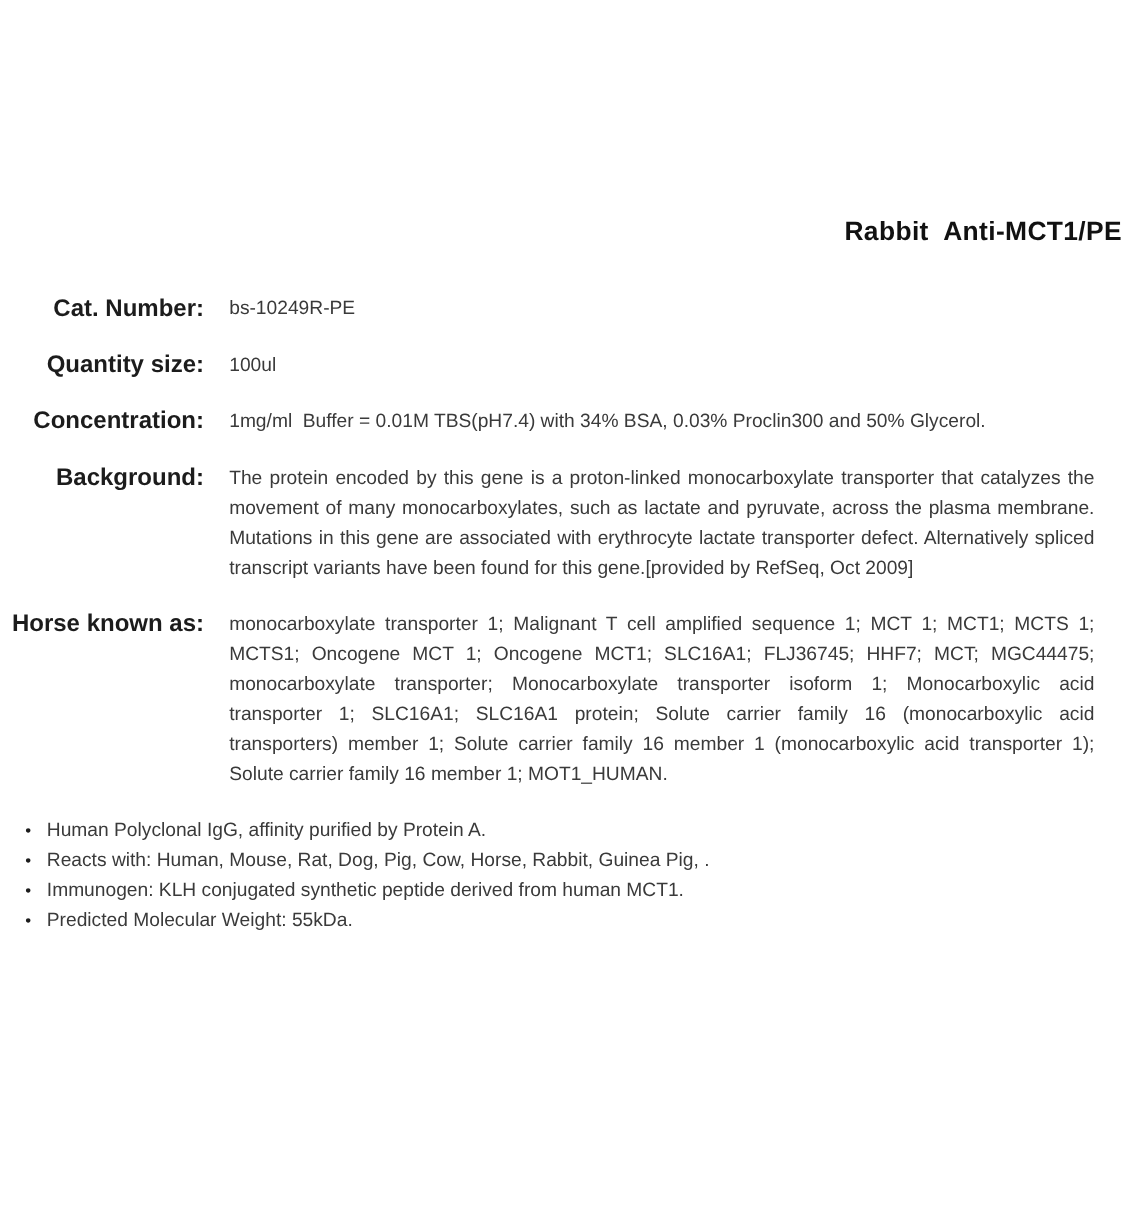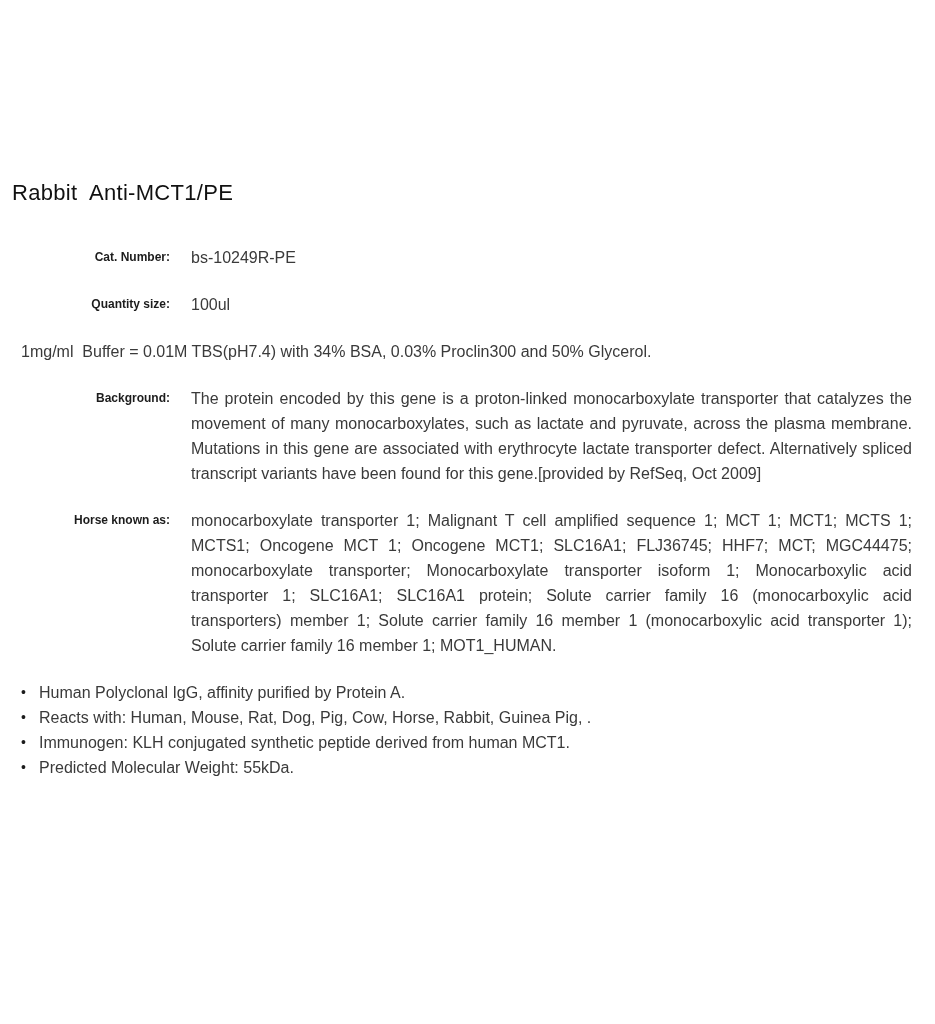--- a/index.html
+++ b/index.html
@@ -13,41 +13,41 @@
     height: 1024px;
     overflow: hidden;
     font-family: "Liberation Sans", sans-serif;
     color: #333333;
   }
   .doc {
     padding-top: 180px;
   }
   .doc-title {
     margin: 0 0 39px 12px;
-    text-align: left;
+    text-align: right;
     font-size: 22px;
     line-height: 26px;
-    font-weight: normal;
+    font-weight: bold;
     color: #111111;
     letter-spacing: 0.3px;
     white-space: pre;
   }
   .rows {
     padding-left: 0;
   }
   .row {
     display: flex;
     margin-bottom: 22px;
   }
   .row-label {
     flex: 0 0 170px;
     width: 170px;
     text-align: right;
     font-weight: bold;
-    font-size: 12px;
+    font-size: 20px;
     line-height: 25px;
     color: #1c1c1c;
     white-space: nowrap;
   }
   .row-value {
     margin-left: 21px;
     width: 721px;
     font-size: 16px;
     line-height: 25px;
     color: #3a3a3a;
@@ -81,20 +81,21 @@
   <div class="rows" id="rows">
       <div class="row">
         <div class="row-label">Cat. Number:</div>
         <div class="row-value plain">bs-10249R-PE</div>
       </div>
       <div class="row">
         <div class="row-label">Quantity size:</div>
         <div class="row-value plain">100ul</div>
       </div>
       <div class="row">
+        <div class="row-label">Concentration:</div>
         <div class="row-value plain">1mg/ml  Buffer = 0.01M TBS(pH7.4) with 34% BSA, 0.03% Proclin300 and 50% Glycerol.</div>
       </div>
       <div class="row">
         <div class="row-label">Background:</div>
         <div class="row-value justified">The protein encoded by this gene is a proton-linked monocarboxylate transporter that catalyzes the movement of many monocarboxylates, such as lactate and pyruvate, across the plasma membrane. Mutations in this gene are associated with erythrocyte lactate transporter defect. Alternatively spliced transcript variants have been found for this gene.[provided by RefSeq, Oct 2009]</div>
       </div>
       <div class="row">
         <div class="row-label">Horse known as:</div>
         <div class="row-value justified">monocarboxylate transporter 1; Malignant T cell amplified sequence 1; MCT 1; MCT1; MCTS 1; MCTS1; Oncogene MCT 1; Oncogene MCT1; SLC16A1; FLJ36745; HHF7; MCT; MGC44475; monocarboxylate transporter; Monocarboxylate transporter isoform 1; Monocarboxylic acid transporter 1; SLC16A1; SLC16A1 protein; Solute carrier family 16 (monocarboxylic acid transporters) member 1; Solute carrier family 16 member 1 (monocarboxylic acid transporter 1); Solute carrier family 16 member 1; MOT1_HUMAN.</div>
       </div>

